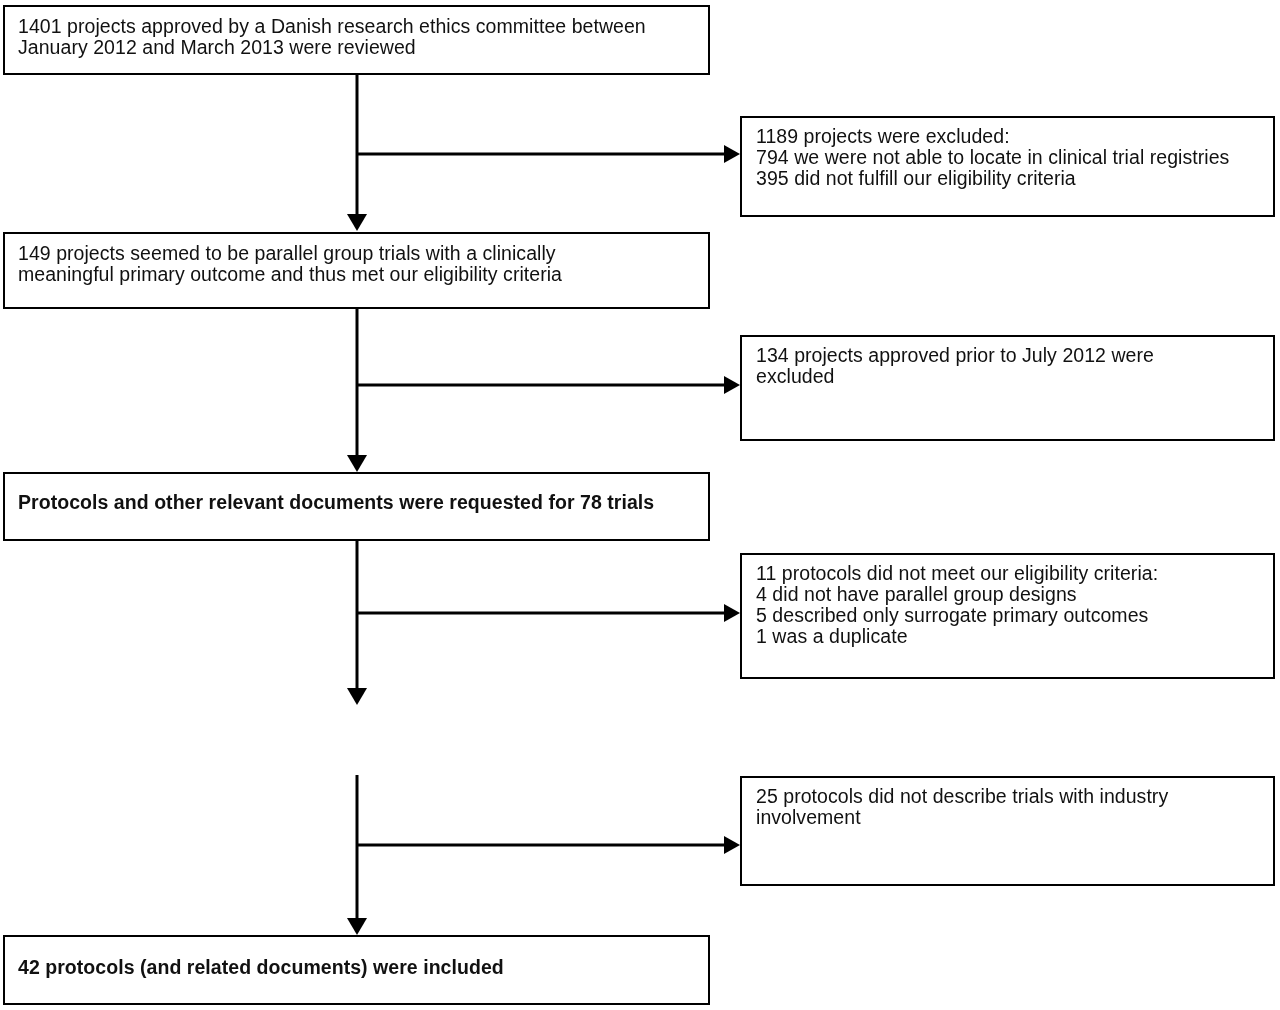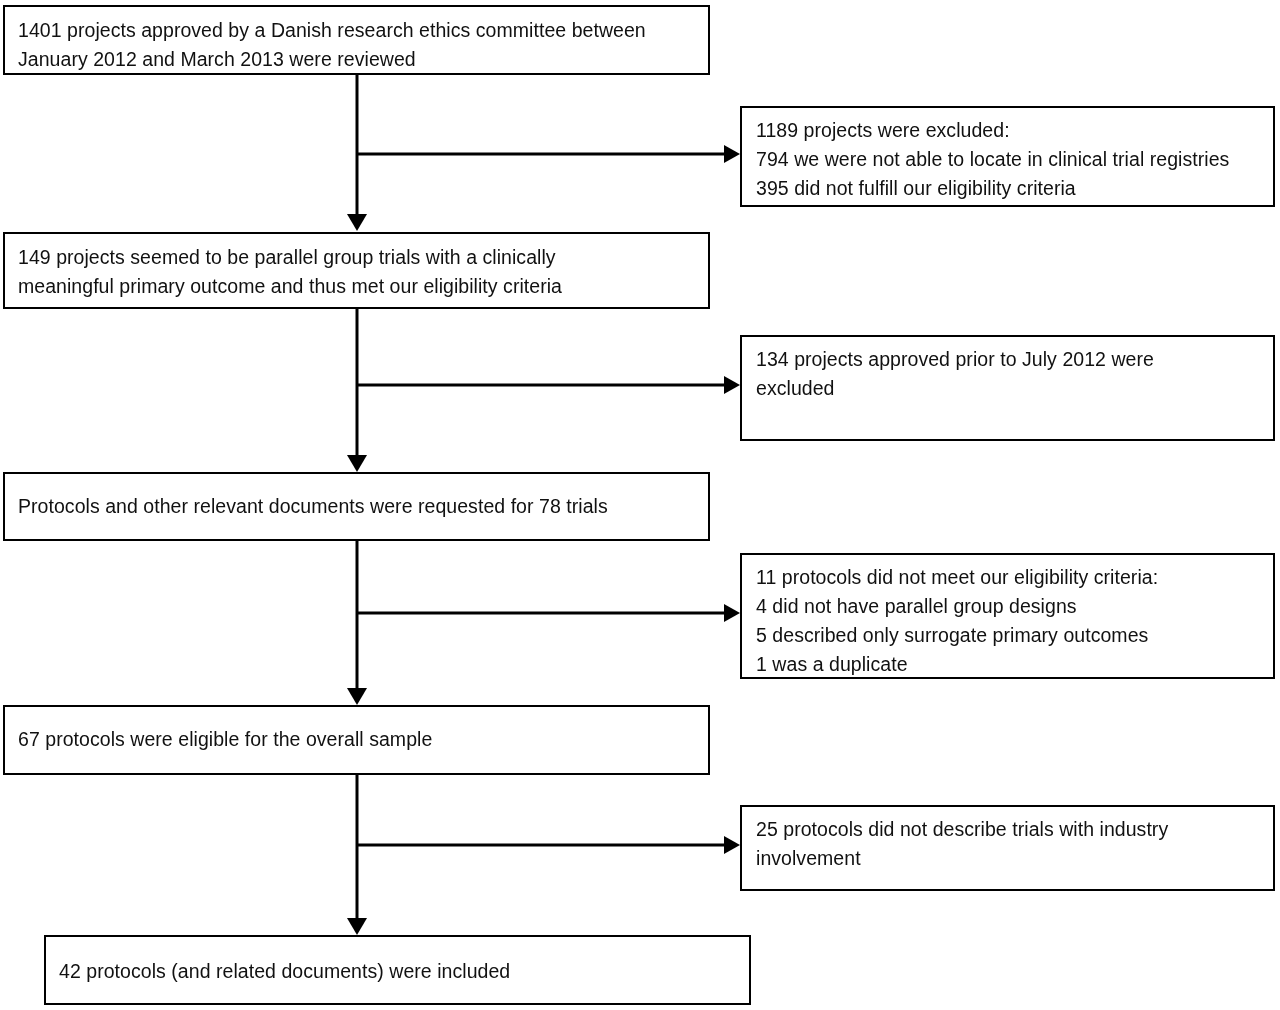--- a/index.html
+++ b/index.html
@@ -24,32 +24,33 @@
     box-sizing: border-box;
     border: 2.5px solid #000000;
     background: #ffffff;
     display: flex;
     flex-direction: column;
     justify-content: flex-start;
     z-index: 3;
   }
   .flow-box .box-text {
     font-size: 19.5px;
-    line-height: 29px;
+    line-height: 21px;
     color: #111111;
     white-space: pre-line;
     letter-spacing: 0.05px;
   }
   .flow-box.main-box .box-text {
     padding: 9px 10px 0 13px;
   }
   .flow-box.side-box .box-text {
     padding: 8px 10px 0 14px;
   }
   .flow-box.indent-text .box-text {
+    font-weight: bold;
   }
   .flow-box.pad-top-mid .box-text {
     padding-top: 18px;
   }
   .flow-box.pad-top-large .box-text {
     padding-top: 20px;
   }
 
   svg#connectors {
     position: absolute;
@@ -109,44 +110,41 @@
 
   <div class="flow-box main-box" style="left:3px; top:232px; width:707px; height:77px;">
     <div class="box-text">149 projects seemed to be parallel group trials with a clinically
 meaningful primary outcome and thus met our eligibility criteria</div>
   </div>
 
   <div class="flow-box main-box indent-text pad-top-mid" style="left:3px; top:472px; width:707px; height:69px;">
     <div class="box-text">Protocols and other relevant documents were requested for 78 trials</div>
   </div>
 
-  <div class="flow-box main-box pad-top-mid" style="left:3px; top:705px; width:707px; height:70px;">
-    <div class="box-text">67 protocols were eligible for the overall sample</div>
-  </div>
 
-  <div class="flow-box main-box indent-text pad-top-large" style="left:3px; top:935px; width:707px; height:70px;margin-left:41px;">
+  <div class="flow-box main-box indent-text pad-top-large" style="left:3px; top:935px; width:707px; height:70px;">
     <div class="box-text">42 protocols (and related documents) were included</div>
   </div>
 
-  <div class="flow-box side-box" style="left:740px; top:106px; width:535px; height:101px;">
+  <div class="flow-box side-box" style="left:740px; top:116px; width:535px; height:101px;">
     <div class="box-text">1189 projects were excluded:
 794 we were not able to locate in clinical trial registries
 395 did not fulfill our eligibility criteria</div>
   </div>
 
   <div class="flow-box side-box" style="left:740px; top:335px; width:535px; height:106px;">
     <div class="box-text">134 projects approved prior to July 2012 were
 excluded</div>
   </div>
 
   <div class="flow-box side-box" style="left:740px; top:553px; width:535px; height:126px;">
     <div class="box-text">11 protocols did not meet our eligibility criteria:
 4 did not have parallel group designs
 5 described only surrogate primary outcomes
 1 was a duplicate</div>
   </div>
 
-  <div class="flow-box side-box" style="left:740px; top:805px; width:535px; height:86px;">
+  <div class="flow-box side-box" style="left:740px; top:776px; width:535px; height:110px;">
     <div class="box-text">25 protocols did not describe trials with industry
 involvement</div>
   </div>
 
 </div>
 
 </body></html>

